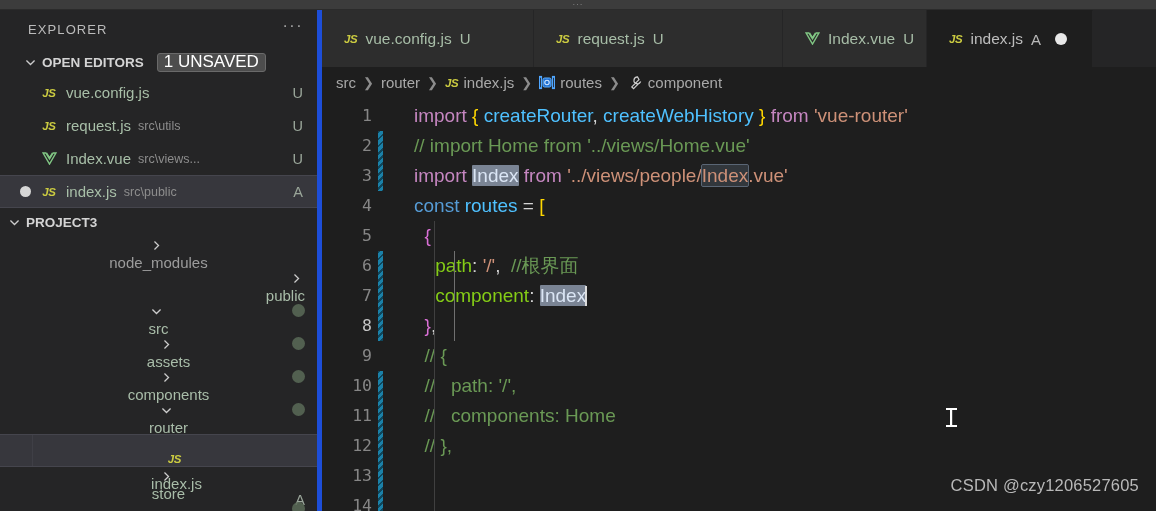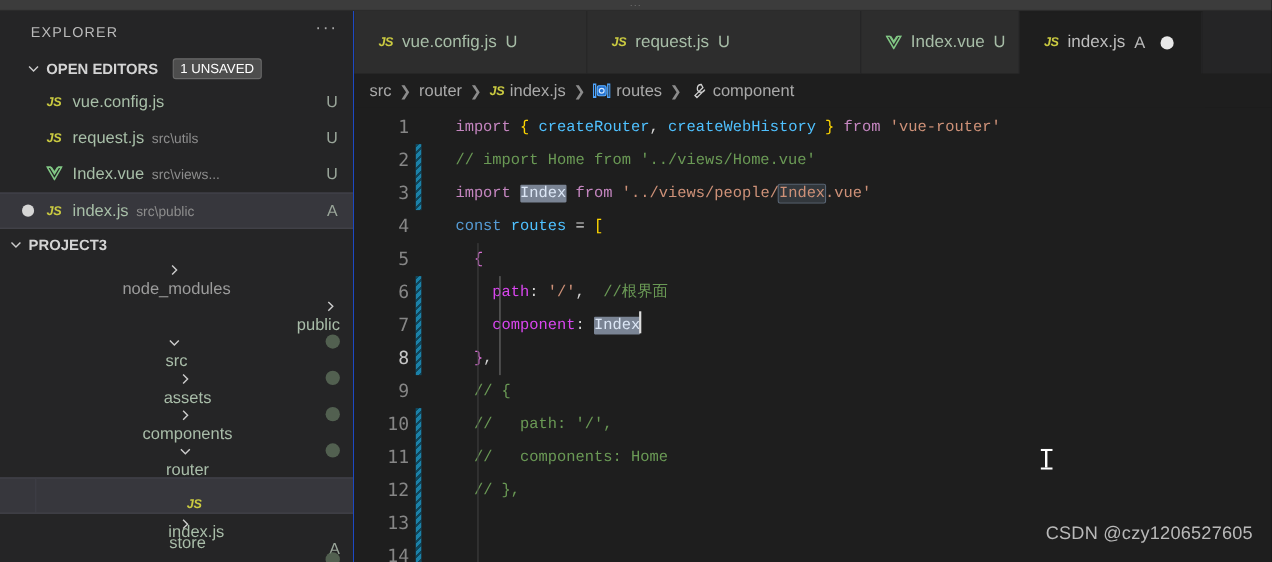--- a/index.html
+++ b/index.html
@@ -42,21 +42,21 @@
 
   
   .sidebar {
     width: 322px;
     flex: 0 0 322px;
     background: #252526;
     color: #cccccc;
     display: flex;
     flex-direction: column;
     overflow: hidden;
-    border-right: 1px solid #1d4ed8;
+    border-right: 5px solid #1d4ed8;
   }
   .sb-title {
     height: 38px;
     display: flex;
     align-items: center;
     padding: 0 14px 0 28px;
     font-size: 13px;
     letter-spacing: 1.1px;
     color: #bbbbbb;
     justify-content: space-between;
@@ -86,21 +86,21 @@
     display: inline-flex; align-items: center; justify-content: center;
     flex: 0 0 16px;
   }
   .twisty svg { width: 13px; height: 13px; display:block; }
 
   .badge {
     margin-left: 9px;
     background: #4d4d4d;
     border: 1px solid #6a6a6a;
     color: #ffffff;
-    font-size: 12px;
+    font-size: 17px;
     font-weight: normal;
     border-radius: 3px;
     padding: 1px 6px 2px 6px;
     line-height: 14px;
   }
 
   .row {
     height: 33px;
     display: flex;
     align-items: center;
@@ -300,40 +300,40 @@
     background:
       repeating-linear-gradient(135deg,
         rgba(0,0,0,.45) 0 2px,
         rgba(0,0,0,0) 2px 5px);
   }
 
   .codelines {
     flex: 1 1 auto;
     position: relative;
     padding-top: 3px;
-    font-family: Liberation Mono, monospace;
-    font-size: 14px;
+    font-family: Liberation Sans, sans-serif;
+    font-size: 19px;
     min-width: 0;
     overflow: hidden;
   }
   .cline {
     height: 30px;
     line-height: 30px;
     white-space: pre;
     padding-left: 20px;
     position: relative;
   }
 
   
   .t-kw      { color: #c586c0; }
   .t-kw2     { color: #569cd6; }
   .t-fn      { color: #4fc1ff; }
   .t-str     { color: #ce9178; }
   .t-com     { color: #6a9955; }
-  .t-var     { color: #d946ef; }
+  .t-var     { color: #84cc16; }
   .t-brace1  { color: #ffd700; }
   .t-brace2  { color: #da70d6; }
   .t-plain   { color: #d4d4d4; }
 
   .wordmatch {
     background: #515c6a66;
     border-radius: 1px;
     outline: 1px solid #5a6675;
   }
   .selected-text {

